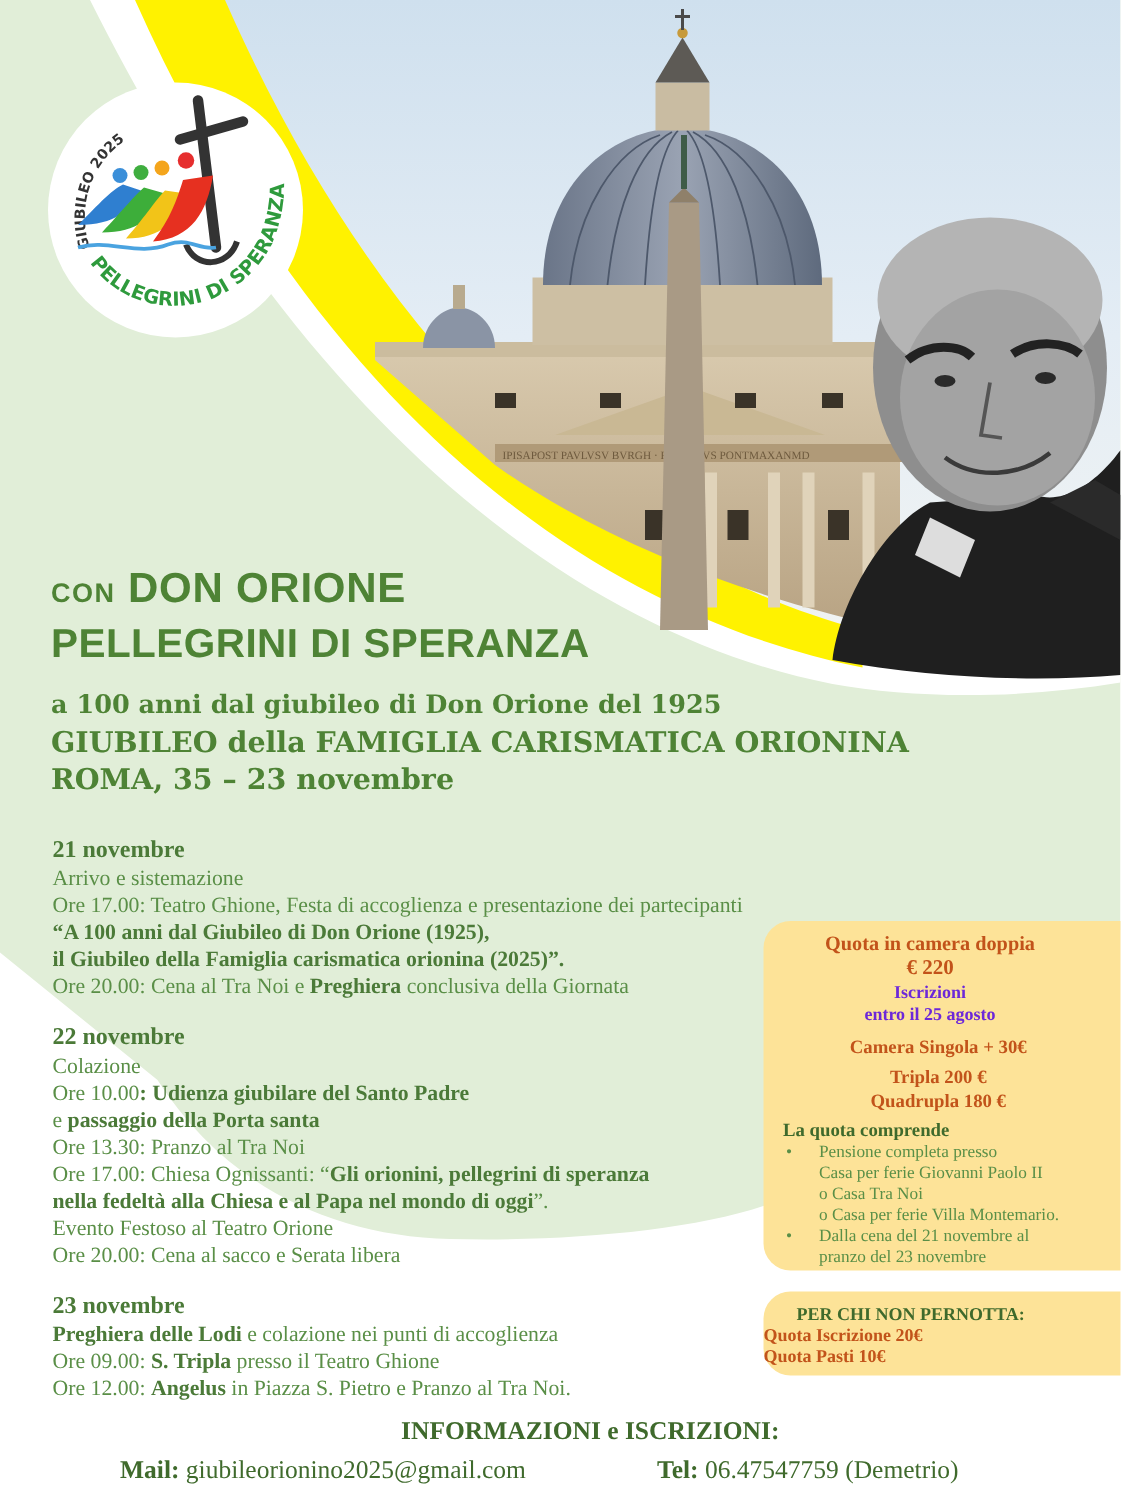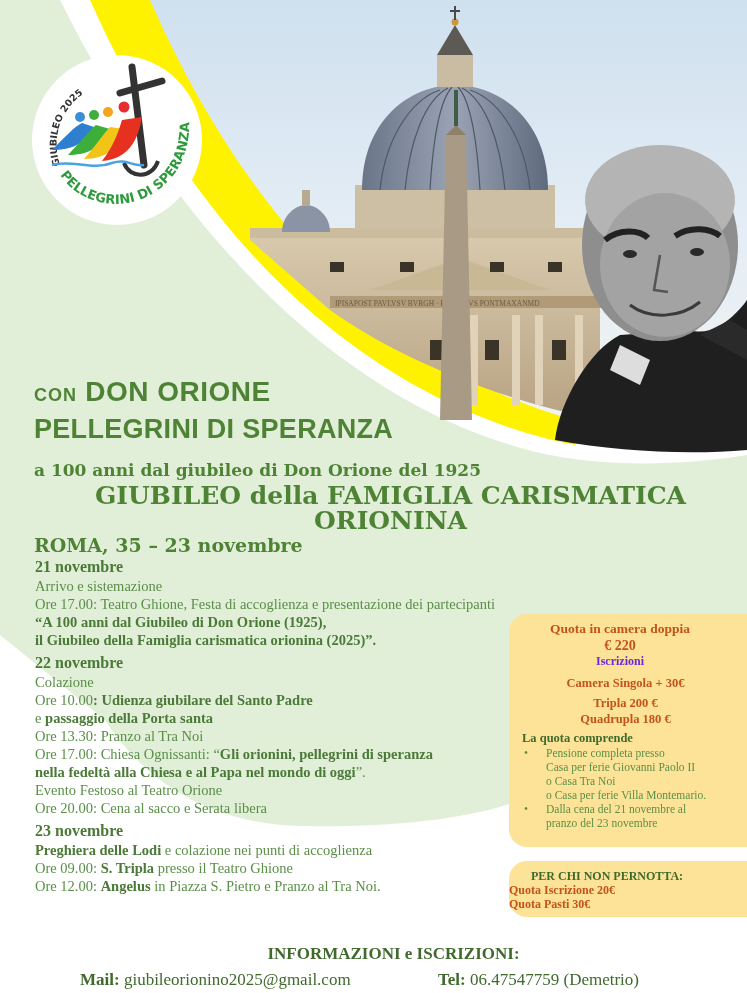--- a/index.html
+++ b/index.html
@@ -18,26 +18,26 @@
 
   
   .title-block { position: absolute; left: 34px; top: 375px; color: #4e8335; font-family: Liberation Sans, sans-serif; font-weight: bold; }
   .title-line1 { font-size: 28px; letter-spacing: 0.5px; line-height: 34px; }
   .title-line1 .small-caps { font-size: 18px; letter-spacing: 1px; }
   .title-line2 { font-size: 27px; line-height: 34px; letter-spacing: 0.3px; }
 
   .subtitle { position: absolute; left: 34px; top: 458px; color: #4e8335; font-weight: bold; font-family: "DejaVu Serif", serif; }
   .subtitle div { line-height: 25px; }
   .subtitle .s1 { font-size: 17px; }
-  .subtitle .s2 { font-size: 25px; text-align: center; }
+  .subtitle .s2 { font-size: 19px; }
   .subtitle .s3 { font-size: 19px; }
 
   
   .program { position: absolute; left: 35px; top: 557px; width: 480px; font-family: "Liberation Serif", serif; font-size: 14.5px; line-height: 18px; color: #5a8f47; }
-  .program .day { font-weight: bold; font-size: 16px; color: #4b7a38; margin-top: 4px; line-height: 20px; }
+  .program .day { font-weight: bold; font-size: 16px; color: #4b7a38; margin-top: 15px; line-height: 20px; }
   .program .day:first-child { margin-top: 0; }
   .program b { color: #4b7a38; }
   .program .line { white-space: nowrap; }
 
   
   .price-box { position: absolute; left: 509px; top: 614px; width: 250px; height: 233px; background: #fde398; border-radius: 18px 0 0 18px; font-family: "Liberation Serif", serif; padding-top: 6px; }
   .price-box .center { text-align: center; width: 222px; }
   .pb-title { color: #c2531a; font-weight: bold; font-size: 13.5px; line-height: 17px; }
   .pb-price { color: #c2531a; font-weight: bold; font-size: 14px; line-height: 17px; }
   .pb-green { color: #6d28d9; font-weight: bold; font-size: 12px; line-height: 15px; }
@@ -210,20 +210,21 @@
   <div class="s3">ROMA, 35 – 23 novembre</div>
 </div>
 
 <div class="program">
 
   <div class="day">21 novembre</div>
   <div class="line"><span>Arrivo e sistemazione</span></div>
   <div class="line"><span>Ore 17.00: Teatro Ghione, Festa di accoglienza e presentazione dei partecipanti</span></div>
   <div class="line"><b>“A 100 anni dal Giubileo di Don Orione (1925),</b></div>
   <div class="line"><b>il Giubileo della Famiglia carismatica orionina (2025)”.</b></div>
+  <div class="line"><span>Ore 20.00: Cena al Tra Noi e </span><b>Preghiera</b><span> conclusiva della Giornata</span></div>
 
   <div class="day">22 novembre</div>
   <div class="line"><span>Colazione</span></div>
   <div class="line"><span>Ore 10.00</span><b>: Udienza giubilare del Santo Padre</b></div>
   <div class="line"><span>e </span><b>passaggio della Porta santa</b></div>
   <div class="line"><span>Ore 13.30: Pranzo al Tra Noi</span></div>
   <div class="line"><span>Ore 17.00: Chiesa Ognissanti: “</span><b>Gli orionini, pellegrini di speranza</b></div>
   <div class="line"><b>nella fedeltà alla Chiesa e al Papa nel mondo di oggi</b><span>”.</span></div>
   <div class="line"><span>Evento Festoso al Teatro Orione</span></div>
   <div class="line"><span>Ore 20.00: Cena al sacco e Serata libera</span></div>
@@ -231,20 +232,21 @@
   <div class="day">23 novembre</div>
   <div class="line"><b>Preghiera delle Lodi</b><span> e colazione nei punti di accoglienza</span></div>
   <div class="line"><span>Ore 09.00: </span><b>S. Tripla</b><span> presso il Teatro Ghione</span></div>
   <div class="line"><span>Ore 12.00: </span><b>Angelus</b><span> in Piazza S. Pietro e Pranzo al Tra Noi.</span></div>
 </div>
 
 <div class="price-box">
   <div class="center pb-title">Quota in camera doppia</div>
   <div class="center pb-price">€ 220</div>
   <div class="center pb-green">Iscrizioni</div>
+  <div class="center pb-green">entro il 25 agosto</div>
   <div class="pb-gap"></div>
   <div class="center pb-orange">Camera Singola + 30€</div>
   <div class="pb-gap" style="height:4px"></div>
   <div class="center pb-orange">Tripla 200 €</div>
   <div class="center pb-orange">Quadrupla 180 €</div>
   <div class="pb-includes-title">La quota comprende</div>
   <ul class="pb-list">
     <li>
       <span class="bullet">•</span>
       <div>Pensione completa presso</div>
@@ -256,21 +258,21 @@
       <span class="bullet">•</span>
       <div>Dalla cena del 21 novembre al</div>
       <div>pranzo del 23 novembre</div>
     </li>
   </ul>
 </div>
 
 <div class="nopern-box">
   <div class="nopern-title">PER CHI NON PERNOTTA:</div>
   <div class="nopern-line">Quota Iscrizione 20€</div>
-  <div class="nopern-line">Quota Pasti 30€</div>
+  <div class="nopern-line">Quota Pasti 10€</div>
 </div>
 
 <div class="footer">
   <div class="footer-title">INFORMAZIONI e ISCRIZIONI:</div>
   <div class="footer-contacts">
     <span class="footer-mail">
       <b>Mail:</b>
       <span>giubileorionino2025@gmail.com</span>
     </span>
     <span class="footer-tel">

